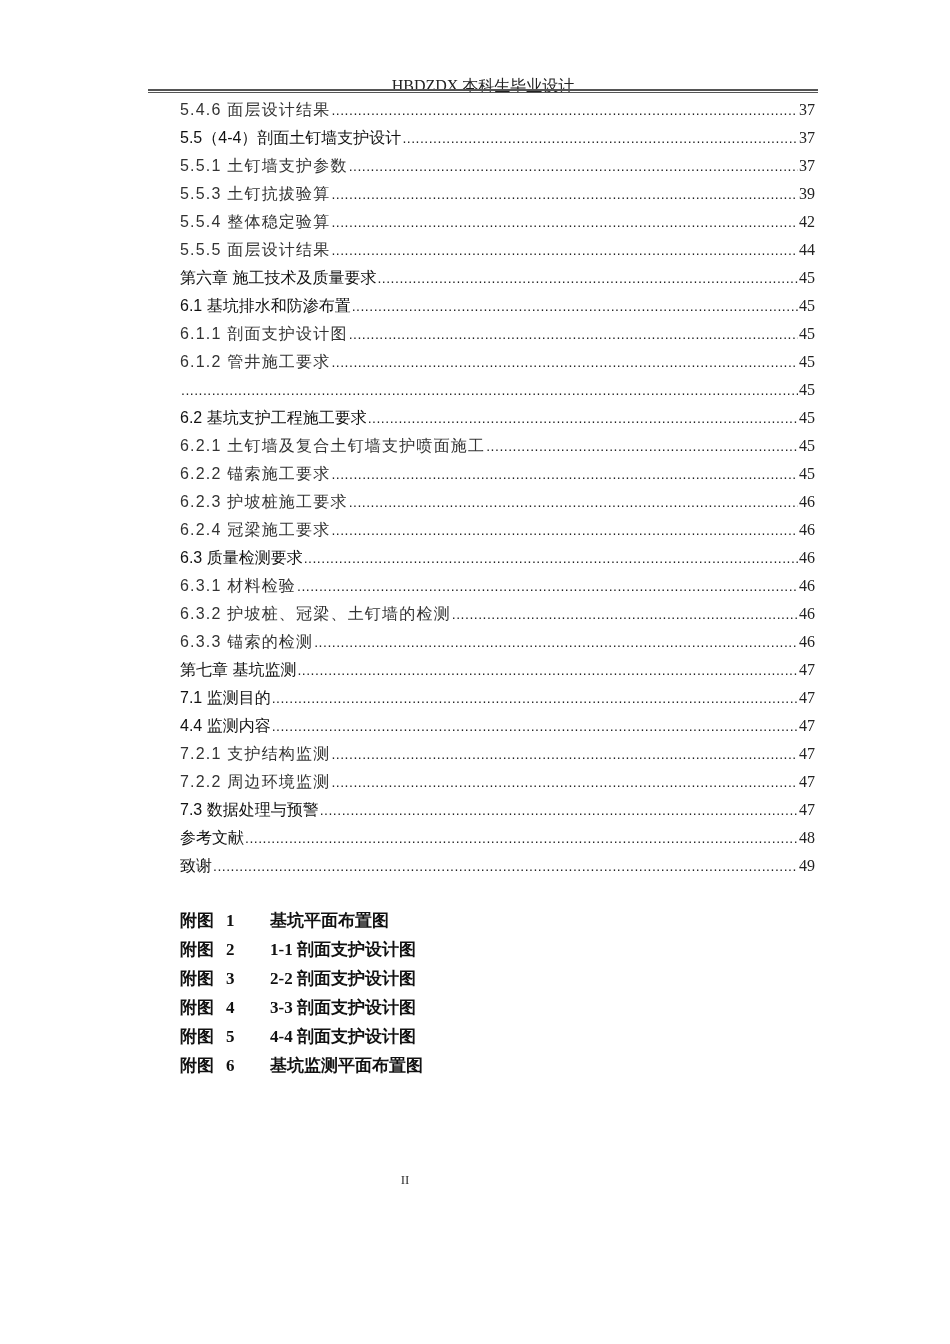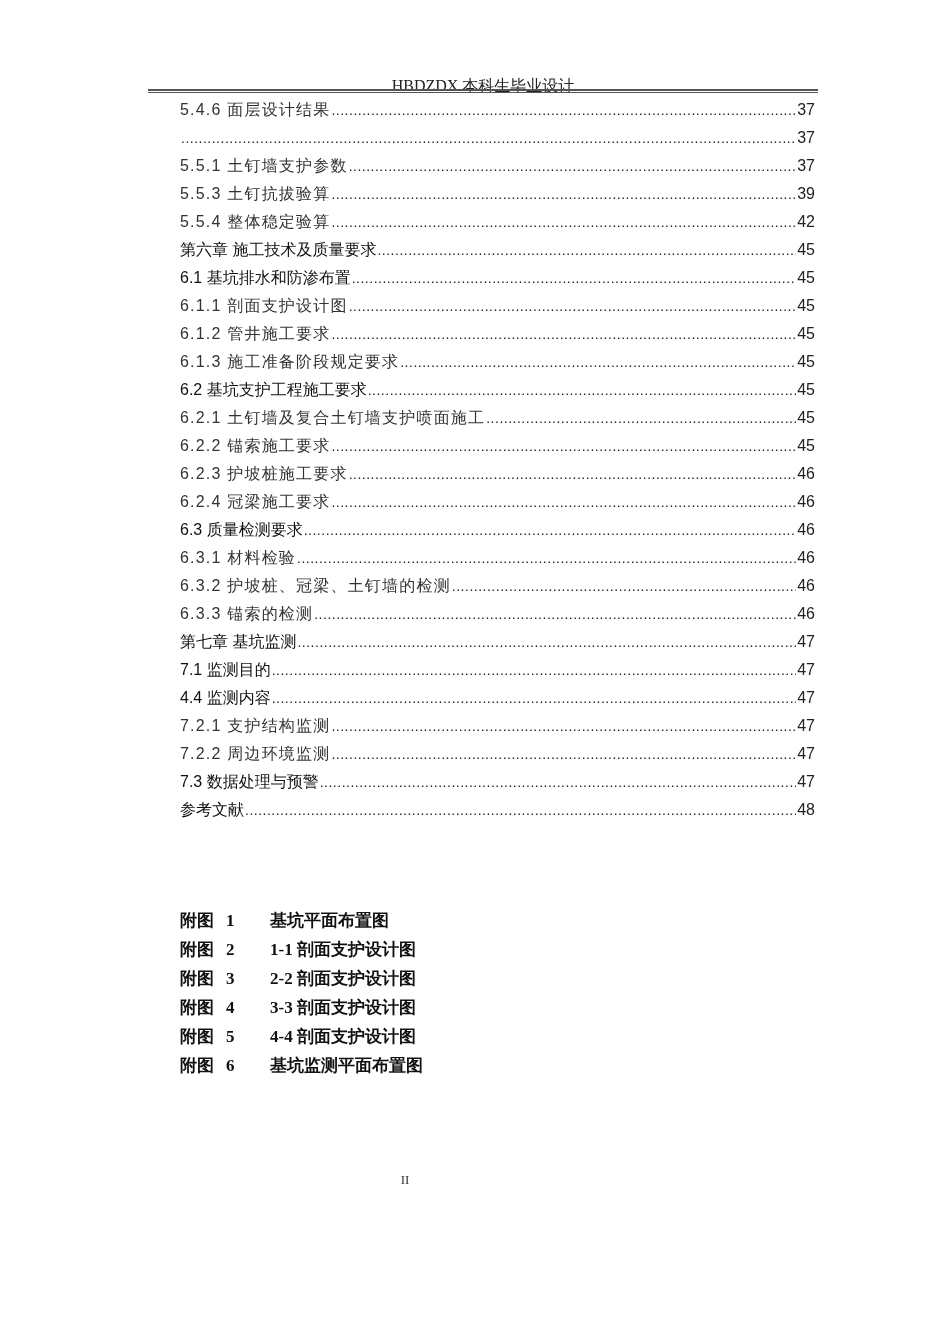--- a/index.html
+++ b/index.html
@@ -21,21 +21,21 @@
   }
   .toc-label { flex: 0 0 auto; font-size: 16px; }
   .toc-row.serif .toc-label { font-family: Liberation Sans, sans-serif; color: #333; letter-spacing: 1.2px; }
   .toc-row.sans .toc-label { font-family: "Liberation Sans", "DejaVu Sans", sans-serif; color: #111; }
   .toc-dots {
     flex: 1 1 auto; overflow: hidden; margin: 0 1px;
     font-family: "Liberation Sans", sans-serif; font-size: 14px; color: #222;
     letter-spacing: 0.5px;
   }
   .toc-dots::after { content: "........................................................................................................................................................................................................................"; }
-  .toc-page { flex: 0 0 auto; font-family: Liberation Sans, sans-serif; font-size: 16px; color: #222; }
+  .toc-page { flex: 0 0 auto; font-family: Liberation Serif, serif; font-size: 16px; color: #222; }
   .appendix { position: absolute; left: 180px; top: 906px; }
   .app-row {
     display: flex; height: 29px; line-height: 29px;
     font-family: "Liberation Serif", "DejaVu Serif", serif; font-weight: bold; font-size: 17px; color: #111;
   }
   .app-label { width: 40px; }
   .app-num { width: 44px; text-align: left; padding-left: 6px; }
   .app-title { }
   .page-number {
     position: absolute; left: 0; top: 1172px; width: 810px; text-align: center;
@@ -48,38 +48,44 @@
 <div class="page-header">HBDZDX 本科生毕业设计</div>
 <div class="header-rule"></div>
 
 <div class="toc">
   <div class="toc-row serif">
       <span class="toc-label">5.4.6 面层设计结果</span>
       <span class="toc-dots"></span>
       <span class="toc-page">37</span>
     </div>
   <div class="toc-row sans">
+      <span class="toc-label">5.5（4-4）剖面土钉墙支护设计</span>
       <span class="toc-dots"></span>
       <span class="toc-page">37</span>
     </div>
   <div class="toc-row serif">
       <span class="toc-label">5.5.1 土钉墙支护参数</span>
       <span class="toc-dots"></span>
       <span class="toc-page">37</span>
     </div>
   <div class="toc-row serif">
       <span class="toc-label">5.5.3 土钉抗拔验算</span>
       <span class="toc-dots"></span>
       <span class="toc-page">39</span>
     </div>
   <div class="toc-row serif">
       <span class="toc-label">5.5.4 整体稳定验算</span>
       <span class="toc-dots"></span>
       <span class="toc-page">42</span>
     </div>
+  <div class="toc-row serif">
+      <span class="toc-label">5.5.5 面层设计结果</span>
+      <span class="toc-dots"></span>
+      <span class="toc-page">44</span>
+    </div>
   <div class="toc-row sans">
       <span class="toc-label">第六章 施工技术及质量要求</span>
       <span class="toc-dots"></span>
       <span class="toc-page">45</span>
     </div>
   <div class="toc-row sans">
       <span class="toc-label">6.1 基坑排水和防渗布置</span>
       <span class="toc-dots"></span>
       <span class="toc-page">45</span>
     </div>
@@ -87,21 +93,20 @@
       <span class="toc-label">6.1.1 剖面支护设计图</span>
       <span class="toc-dots"></span>
       <span class="toc-page">45</span>
     </div>
   <div class="toc-row serif">
       <span class="toc-label">6.1.2 管井施工要求</span>
       <span class="toc-dots"></span>
       <span class="toc-page">45</span>
     </div>
   <div class="toc-row serif">
-      <span class="toc-label">6.1.3 施工准备阶段规定要求</span>
       <span class="toc-dots"></span>
       <span class="toc-page">45</span>
     </div>
   <div class="toc-row sans">
       <span class="toc-label">6.2 基坑支护工程施工要求</span>
       <span class="toc-dots"></span>
       <span class="toc-page">45</span>
     </div>
   <div class="toc-row serif">
       <span class="toc-label">6.2.1 土钉墙及复合土钉墙支护喷面施工</span>
@@ -170,20 +175,25 @@
     </div>
   <div class="toc-row sans">
       <span class="toc-label">7.3 数据处理与预警</span>
       <span class="toc-dots"></span>
       <span class="toc-page">47</span>
     </div>
   <div class="toc-row sans">
       <span class="toc-label">参考文献</span>
       <span class="toc-dots"></span>
       <span class="toc-page">48</span>
+    </div>
+  <div class="toc-row sans">
+      <span class="toc-label">致谢</span>
+      <span class="toc-dots"></span>
+      <span class="toc-page">49</span>
     </div>
 </div>
 
 <div class="appendix">
   <div class="app-row">
       <span class="app-label">附图</span>
       <span class="app-num">1</span>
       <span class="app-title">基坑平面布置图</span>
     </div>
   <div class="app-row">

